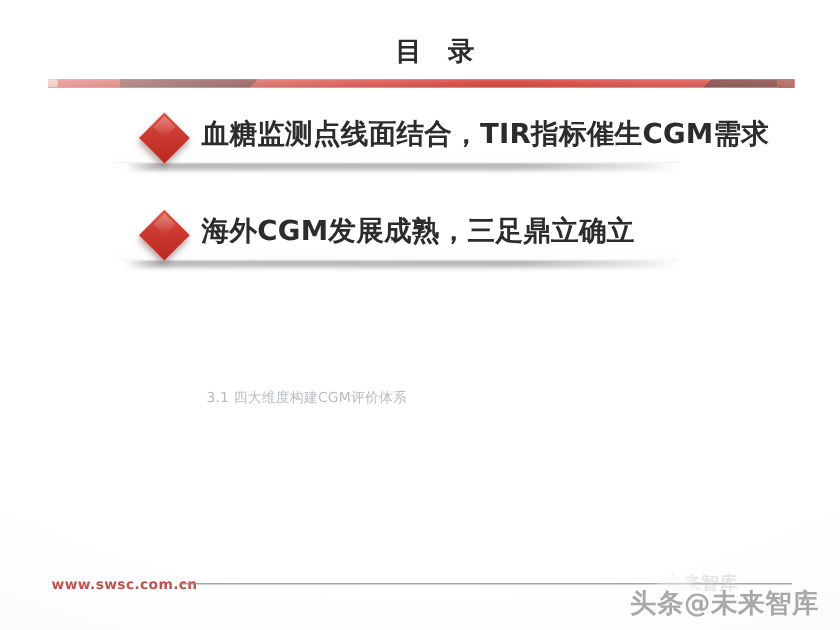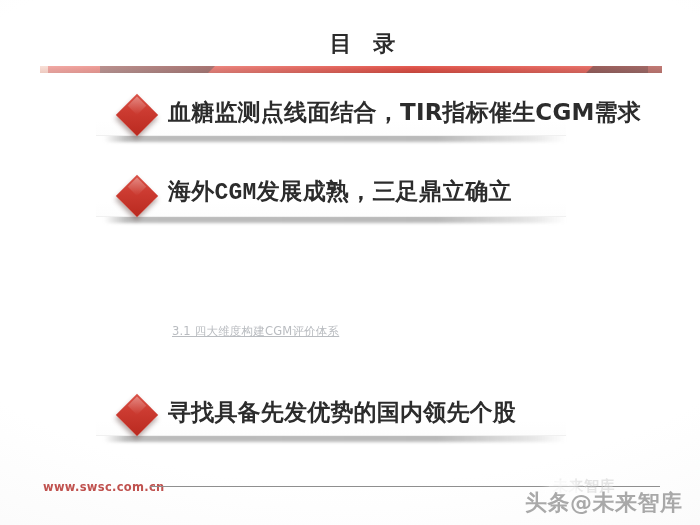--- a/index.html
+++ b/index.html
@@ -158,21 +158,20 @@
     left: 172px;
     top: 322px;
     width: 360px;
   }
   .sub-item {
     font-size: 11.5px;
     color: #b9bcc0;
     line-height: 19px;
     white-space: nowrap;
     letter-spacing: .2px;
-    text-decoration: underline;
   }
 
   
   .footer-url {
     position: absolute;
     left: 43px;
     top: 480px;
     font-size: 11.5px;
     font-weight: bold;
     color: #c0524f;
@@ -248,46 +247,36 @@
     <div class="toc-shadow"></div>
     <div class="toc-card">
       <div class="toc-card-inner-shadow"></div>
     </div>
     <div class="diamond-wrap">
       <div class="diamond"></div>
     </div>
     <div class="toc-label">血糖监测点线面结合，TIR指标催生CGM需求</div>
   </div>
 
-  <div class="toc-row" style="top:169px;font-family:Liberation Mono, monospace;">
+  <div class="toc-row" style="top:169px;">
     <div class="toc-shadow"></div>
     <div class="toc-card">
       <div class="toc-card-inner-shadow"></div>
     </div>
     <div class="diamond-wrap">
       <div class="diamond"></div>
     </div>
     <div class="toc-label">海外CGM发展成熟，三足鼎立确立</div>
   </div>
 
 
   <div class="sub-list">
     <div class="sub-item">3.1 四大维度构建CGM评价体系</div>
   </div>
 
-  <div class="toc-row" style="top:388px;">
-    <div class="toc-shadow"></div>
-    <div class="toc-card">
-      <div class="toc-card-inner-shadow"></div>
-    </div>
-    <div class="diamond-wrap">
-      <div class="diamond"></div>
-    </div>
-    <div class="toc-label">寻找具备先发优势的国内领先个股</div>
-  </div>
 
   <div class="footer-url">www.swsc.com.cn</div>
   <div class="footer-rule"></div>
 
   <div class="watermark">
     <div class="wm-ghost">未来智库</div>
     <div class="wm-blob"></div>
     <div class="wm-text">头条@未来智库</div>
   </div>
 

